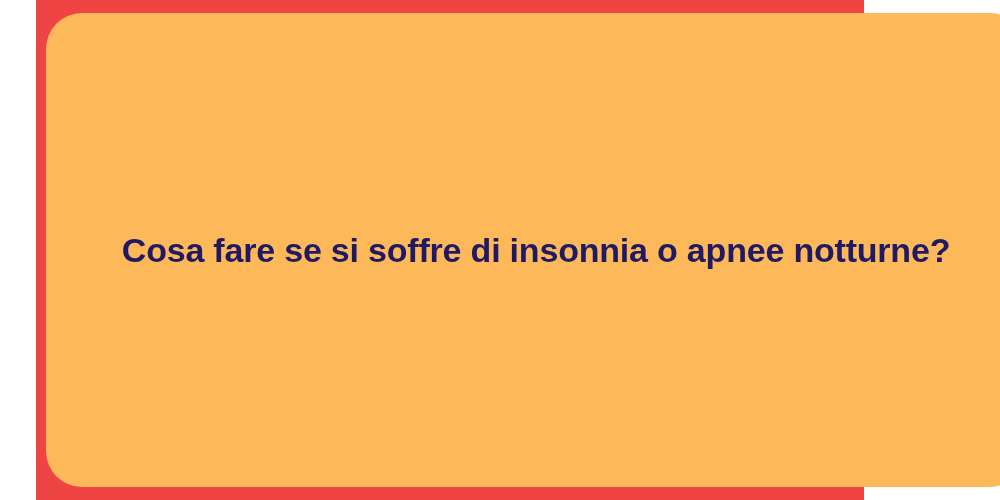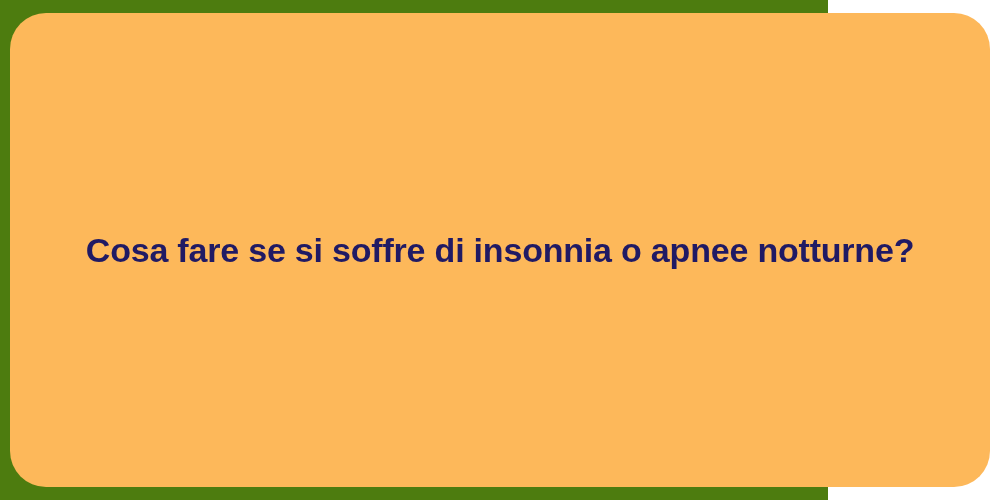--- a/index.html
+++ b/index.html
@@ -9,22 +9,23 @@
   body {
     width: 1000px;
     height: 500px;
     overflow: hidden;
     font-family: "Liberation Sans", sans-serif;
   }
   .frame {
     position: relative;
     width: 828px;
     height: 500px;
-    background: #4d7c0f;
+    background: #ef4444;
     box-sizing: border-box;
+    margin-left: 36px;
   }
   .card {
     position: absolute;
     left: 10px;
     top: 13px;
     right: 10px;
     bottom: 13px;
     width: 980px;
     height: 474px;
     background: #fdb85a;

